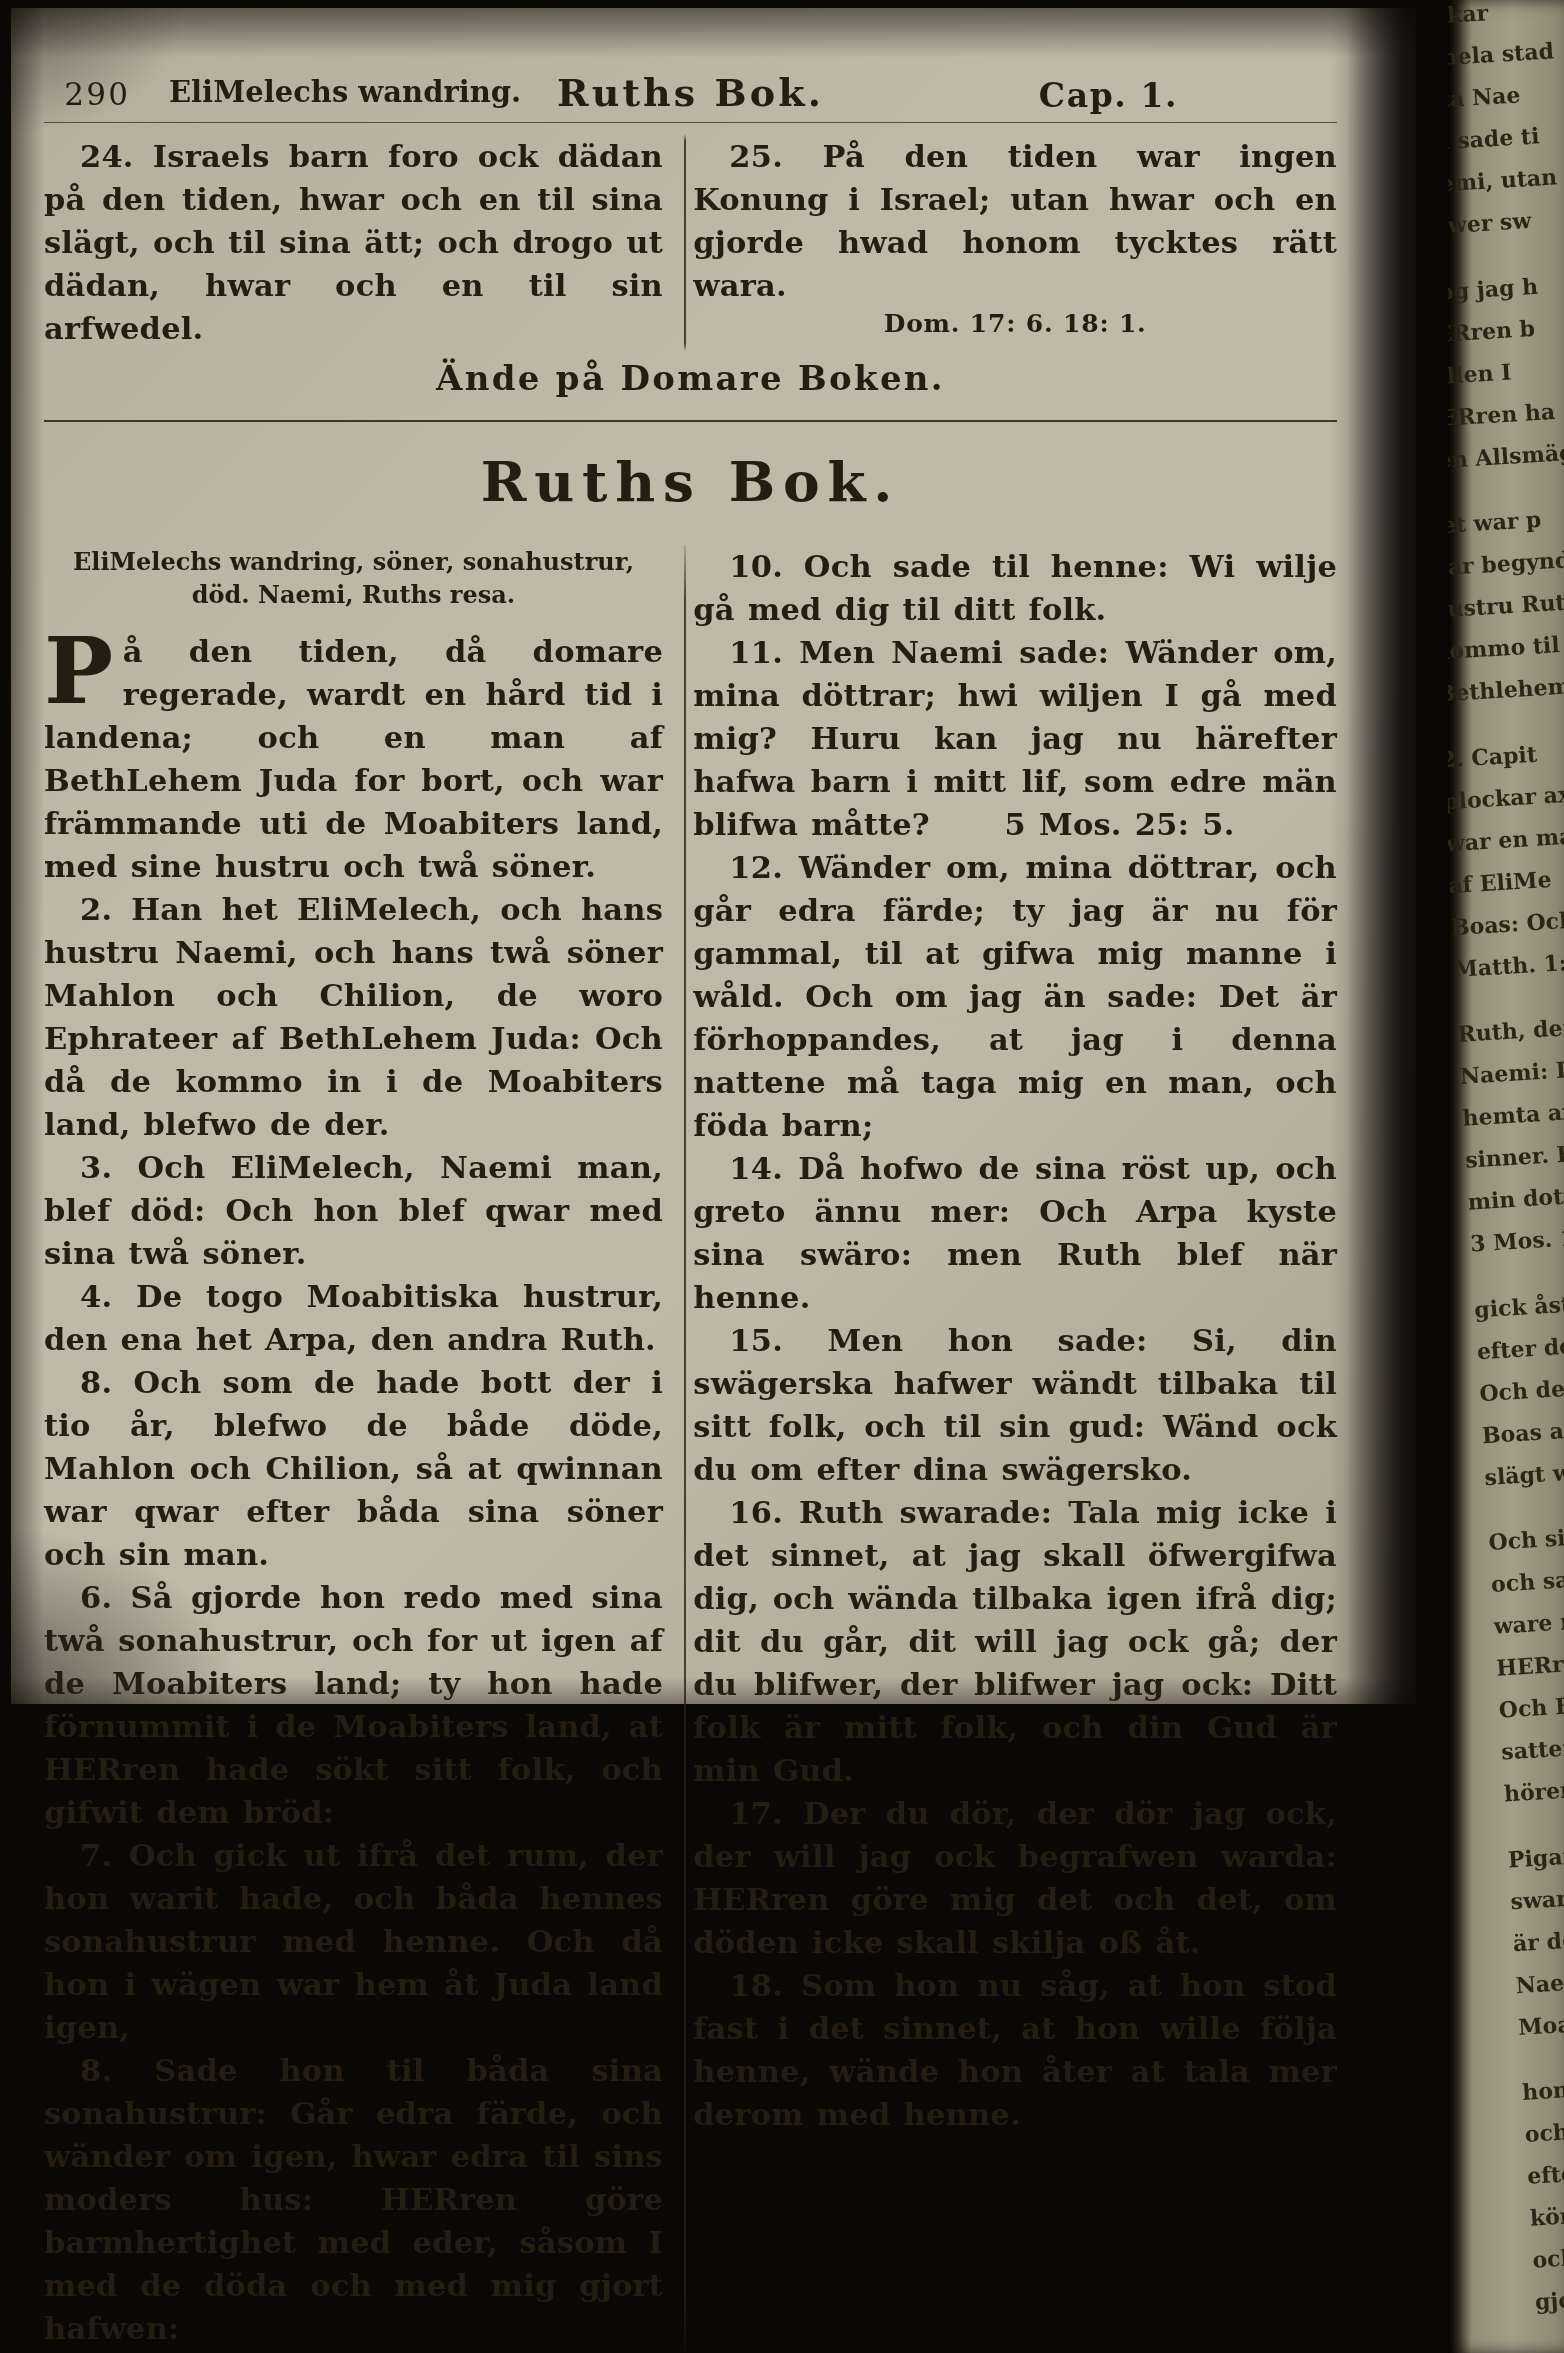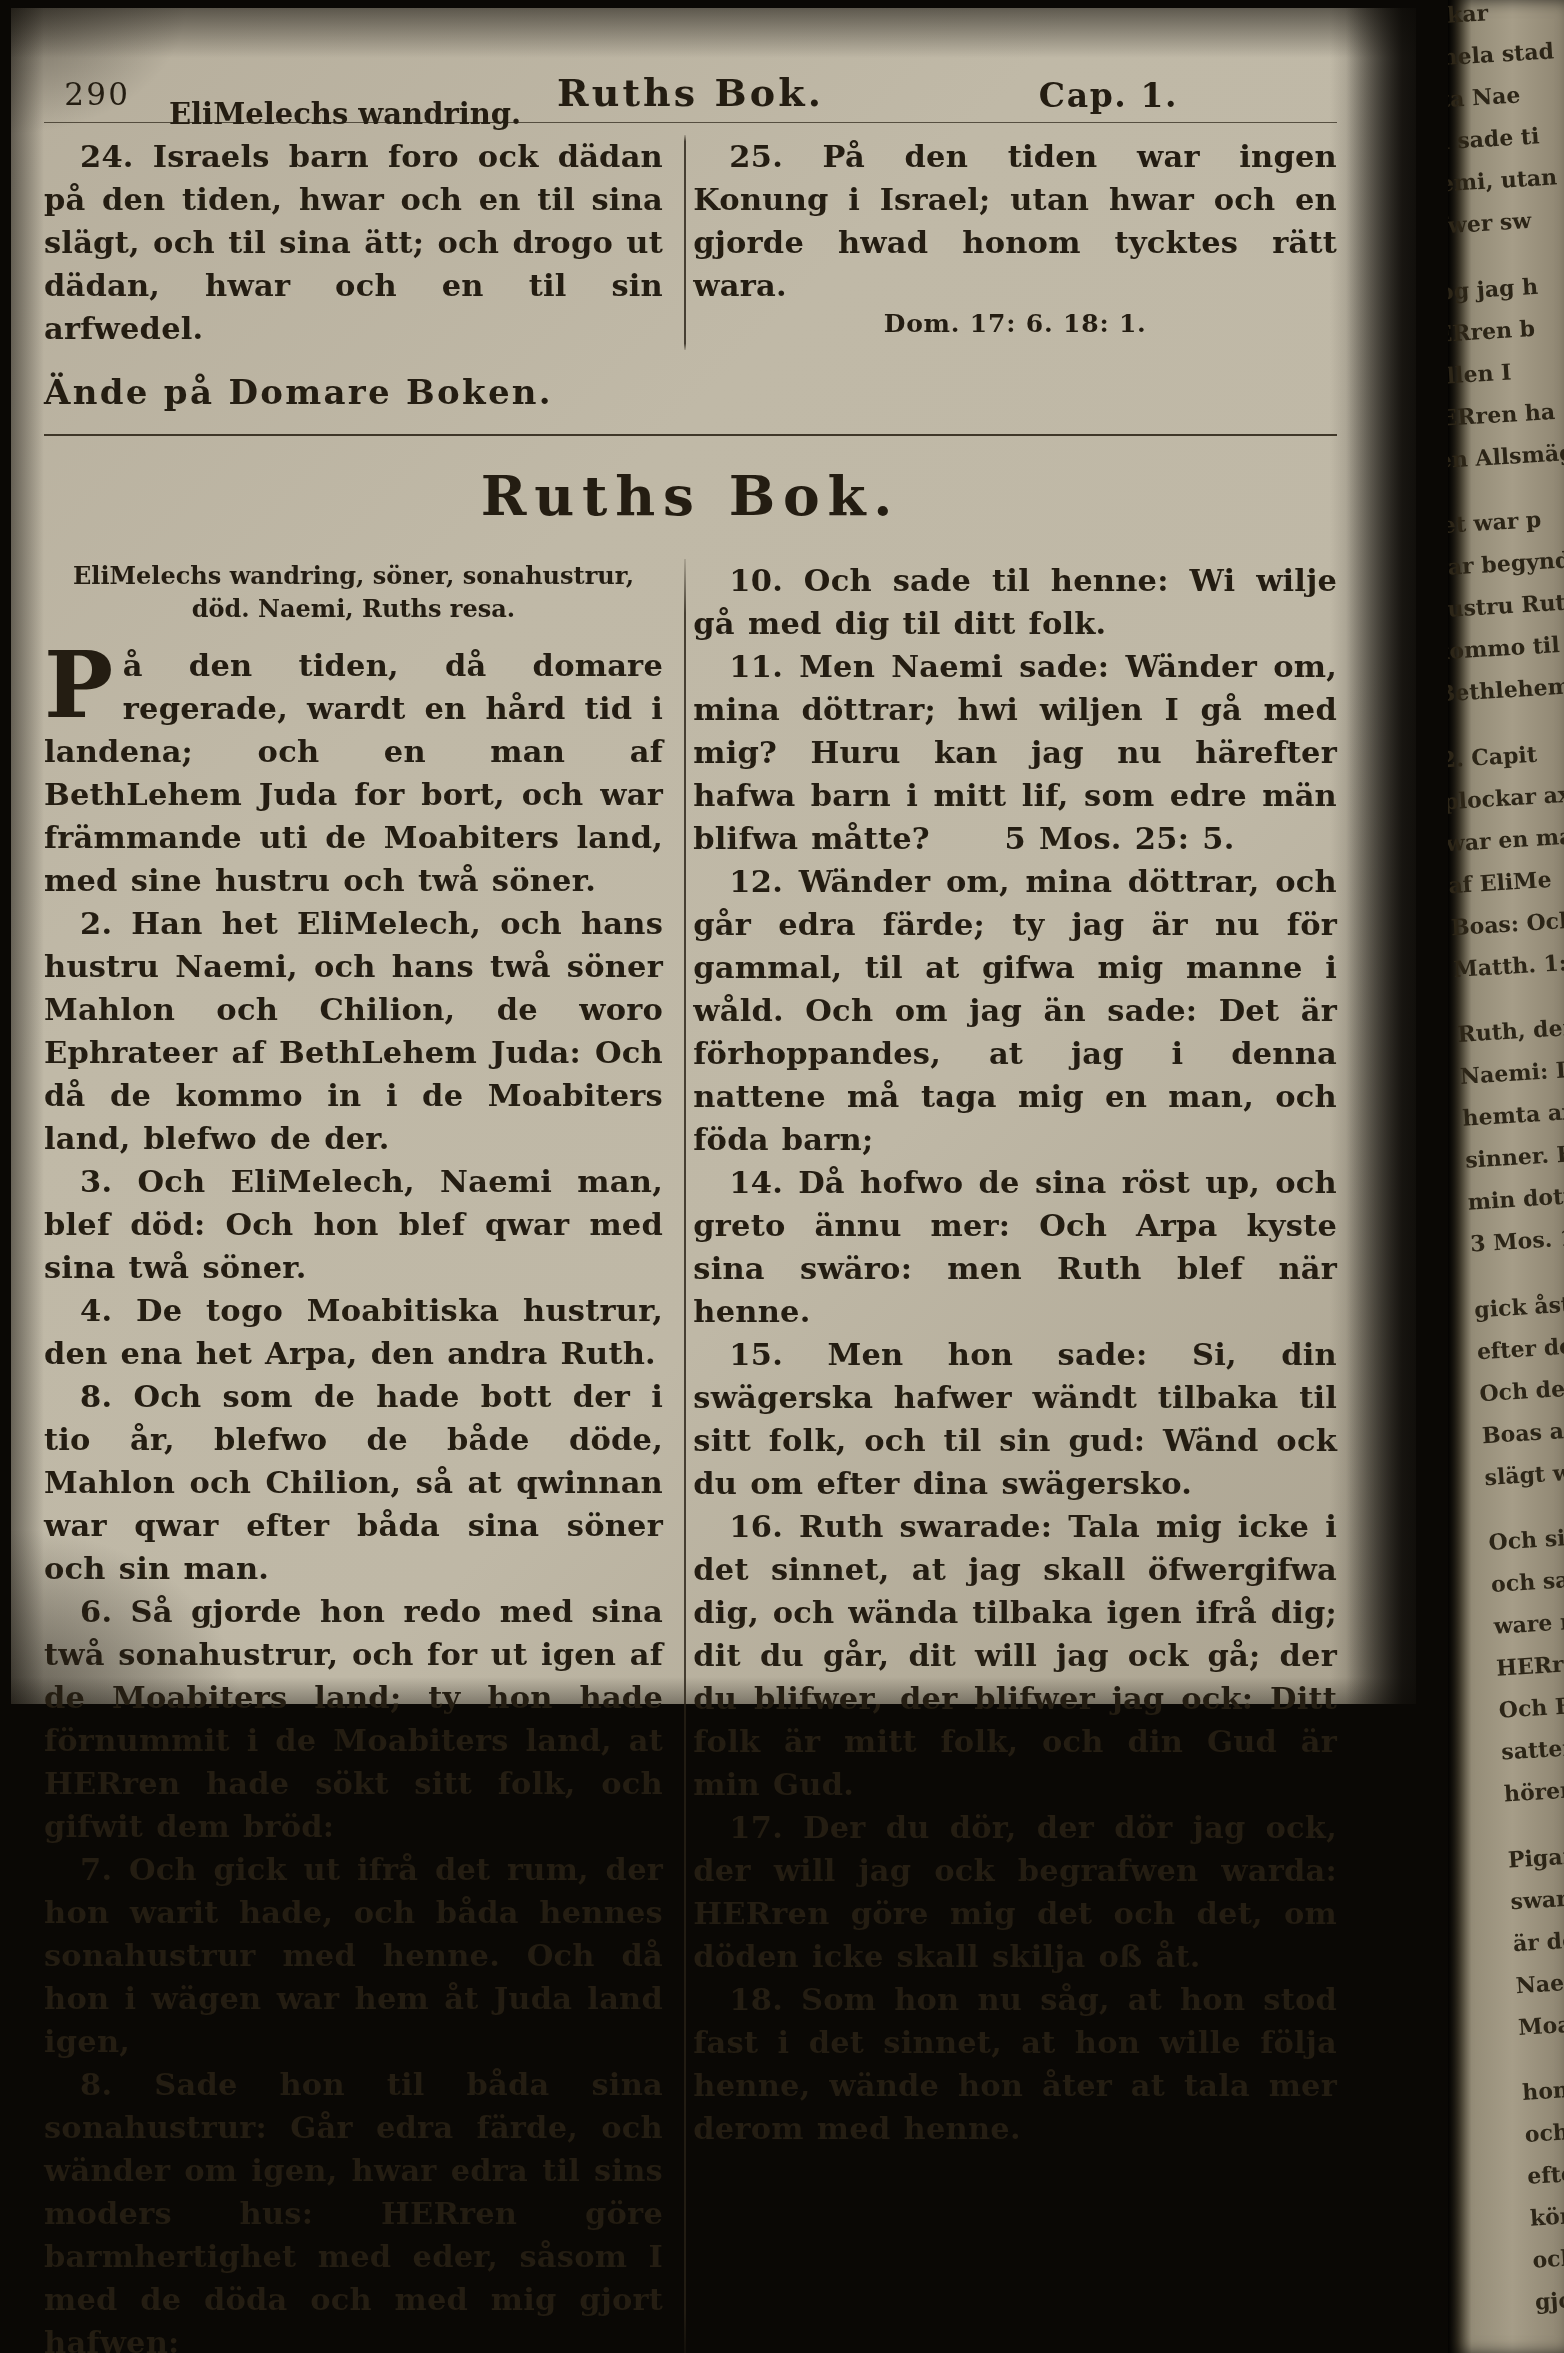--- a/index.html
+++ b/index.html
@@ -49,21 +49,21 @@
     position: absolute;
     left: 20.3px;
     top: 9.4px;
     font-size: 31px;
     font-weight: normal;
     letter-spacing: 2.3px;
   }
   .hleft {
     position: absolute;
     left: 125px;
-    top: 30px;
+    top: 8px;
     font-size: 29px;
   }
   .hcenter {
     position: absolute;
     left: 0;
     width: 100%;
     top: 3.1px;
     text-align: center;
     font-size: 38px;
     letter-spacing: 3.1px;
@@ -134,22 +134,22 @@
     font-weight: bold;
   }
   .ref {
     margin: 1.6px 0 0;
     font-size: 25px;
     font-weight: bold;
     letter-spacing: 0.8px;
   }
   .center { text-align: center; }
   .ende {
-    margin: 22px 0 0;
-    text-align: left;
+    margin: 8px 0 0;
+    text-align: center;
     font-size: 34px;
     font-weight: bold;
     letter-spacing: 2.3px;
   }
   .book-title {
     margin: 27px 0 0;
     text-align: center;
     font-size: 55px;
     font-weight: bold;
     letter-spacing: 7.8px;

